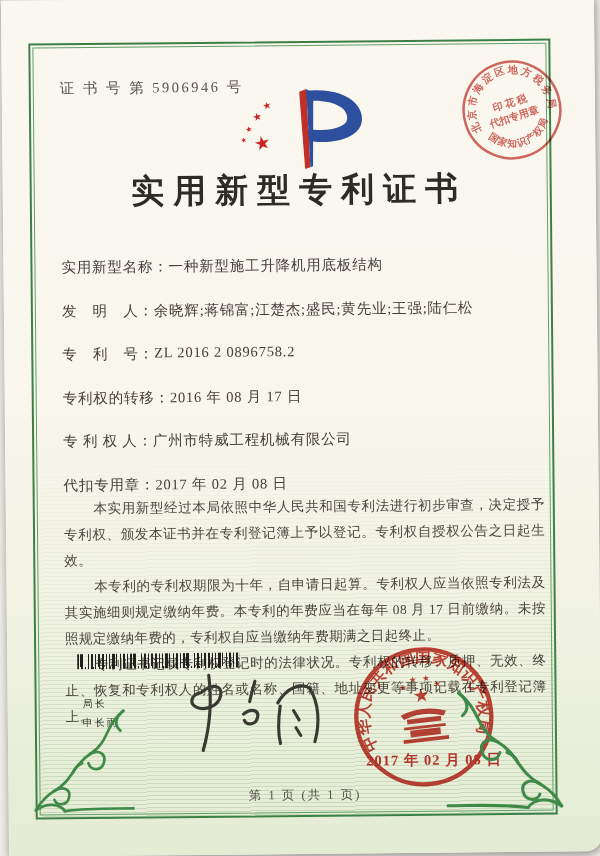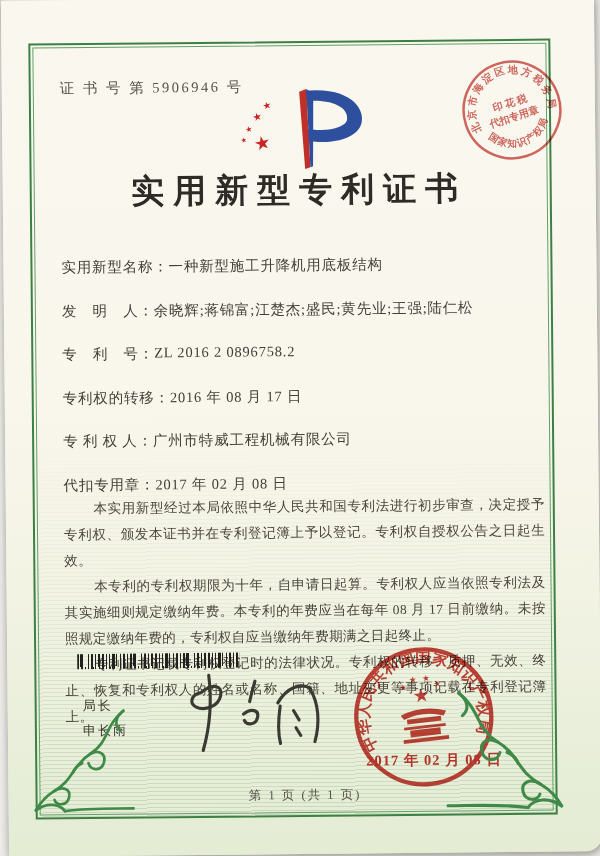--- a/index.html
+++ b/index.html
@@ -24,21 +24,21 @@
   .fields{position:absolute;left:58px;top:258px;right:52px;}
   .field-row{display:flex;margin-bottom:24.5px;font-size:14.5px;color:#433f37;
     letter-spacing:.8px;white-space:nowrap;}
   .f-label{flex:none;}
   .body-text{position:absolute;left:58px;top:496px;right:54px;font-size:13.5px;
     line-height:1.93;color:#4b453c;text-align:justify;}
   .body-text p{margin:0;text-indent:2.2em;letter-spacing:.4px;}
   .barcode{position:absolute;left:70px;top:654px;width:162px;height:15px;
     background:repeating-linear-gradient(90deg,#22201e 0 1.4px,transparent 1.4px 3.2px,
       #22201e 3.2px 5.6px,transparent 5.6px 7.4px,#22201e 7.4px 8.2px,transparent 8.2px 10.6px);}
-  .officer{position:absolute;left:75px;top:694px;font-size:13px;color:#3a362f;line-height:1.9;letter-spacing:2px;}
+  .officer{position:absolute;left:75px;top:694px;font-size:10px;color:#3a362f;line-height:1.9;letter-spacing:2px;}
   .sig{position:absolute;left:156px;top:664px;width:172px;height:100px;}
   .stamp{mix-blend-mode:multiply;}
   .tax-stamp{position:absolute;left:452px;top:56px;width:116px;height:116px;
     transform:rotate(-17deg);opacity:.82;}
   .issue-stamp{position:absolute;left:340px;top:644px;width:152px;height:152px;
     transform:rotate(-6deg);opacity:.92;}
   .stamp-date{position:absolute;left:358px;top:754px;font-size:14.5px;color:#b23329;
     letter-spacing:1px;font-weight:600;}
   .footer-page{position:absolute;left:0;top:789px;width:100%;text-align:center;
     font-size:12.5px;letter-spacing:2px;color:#55514a;}

